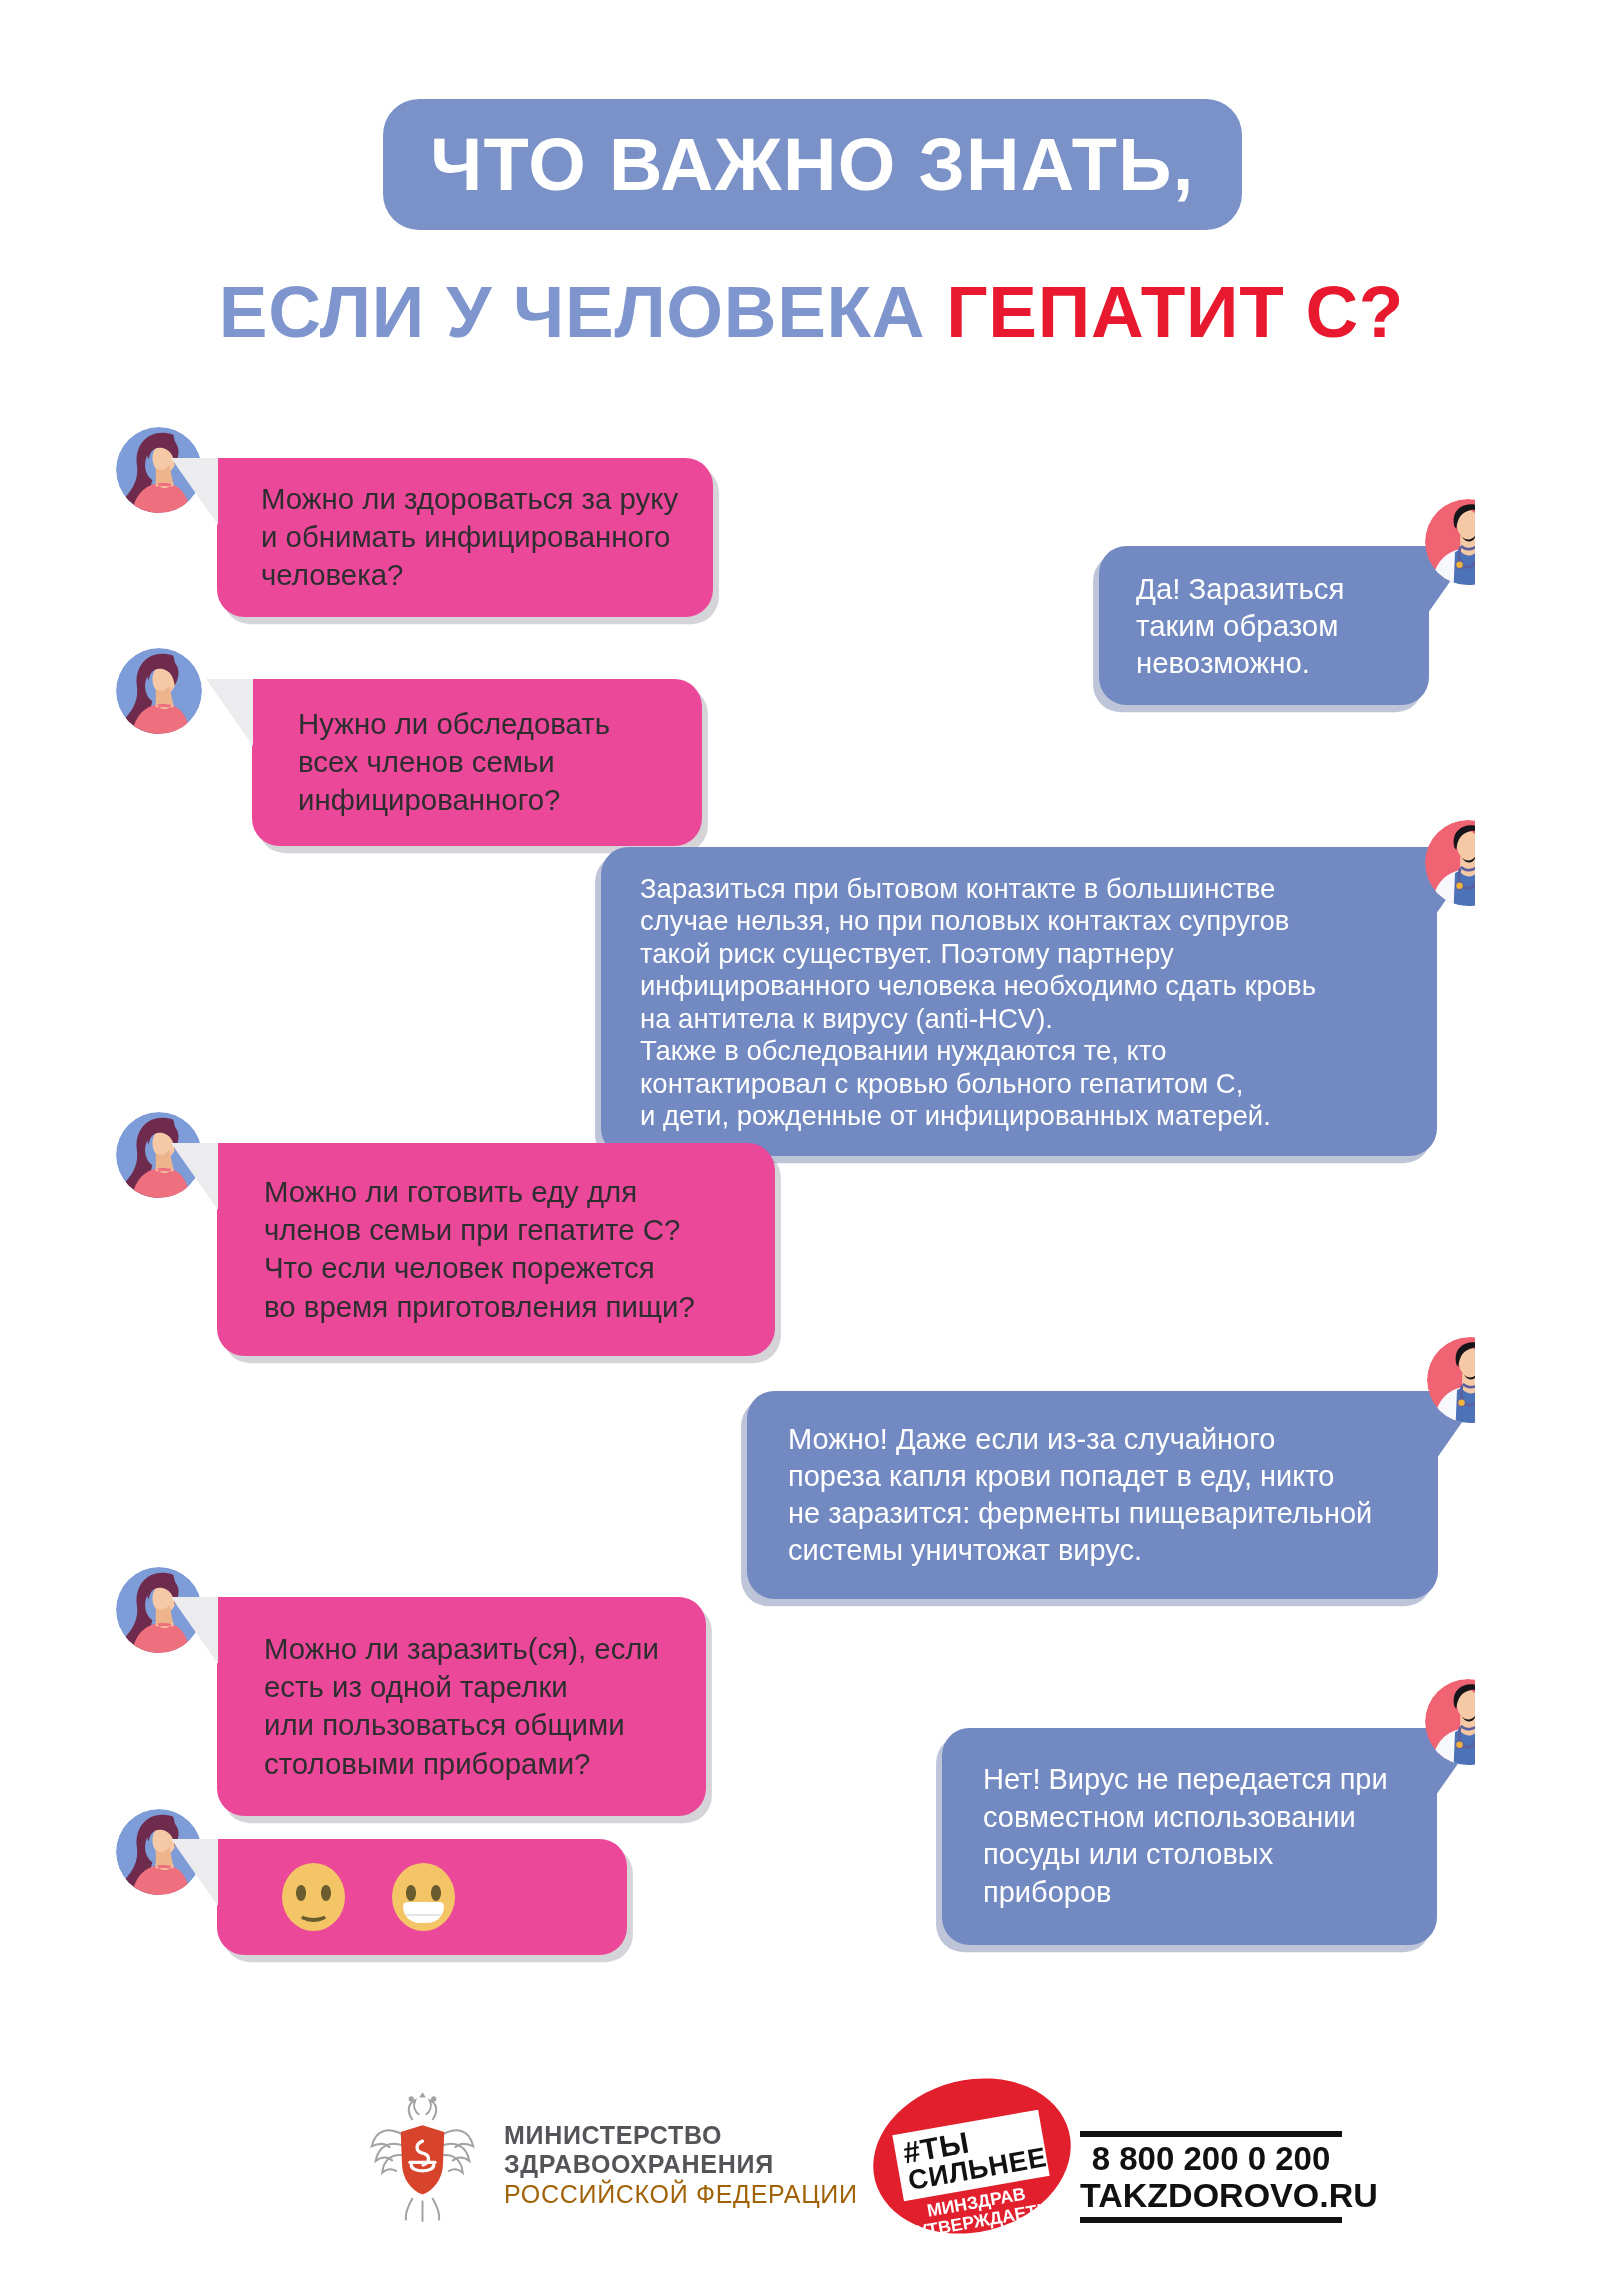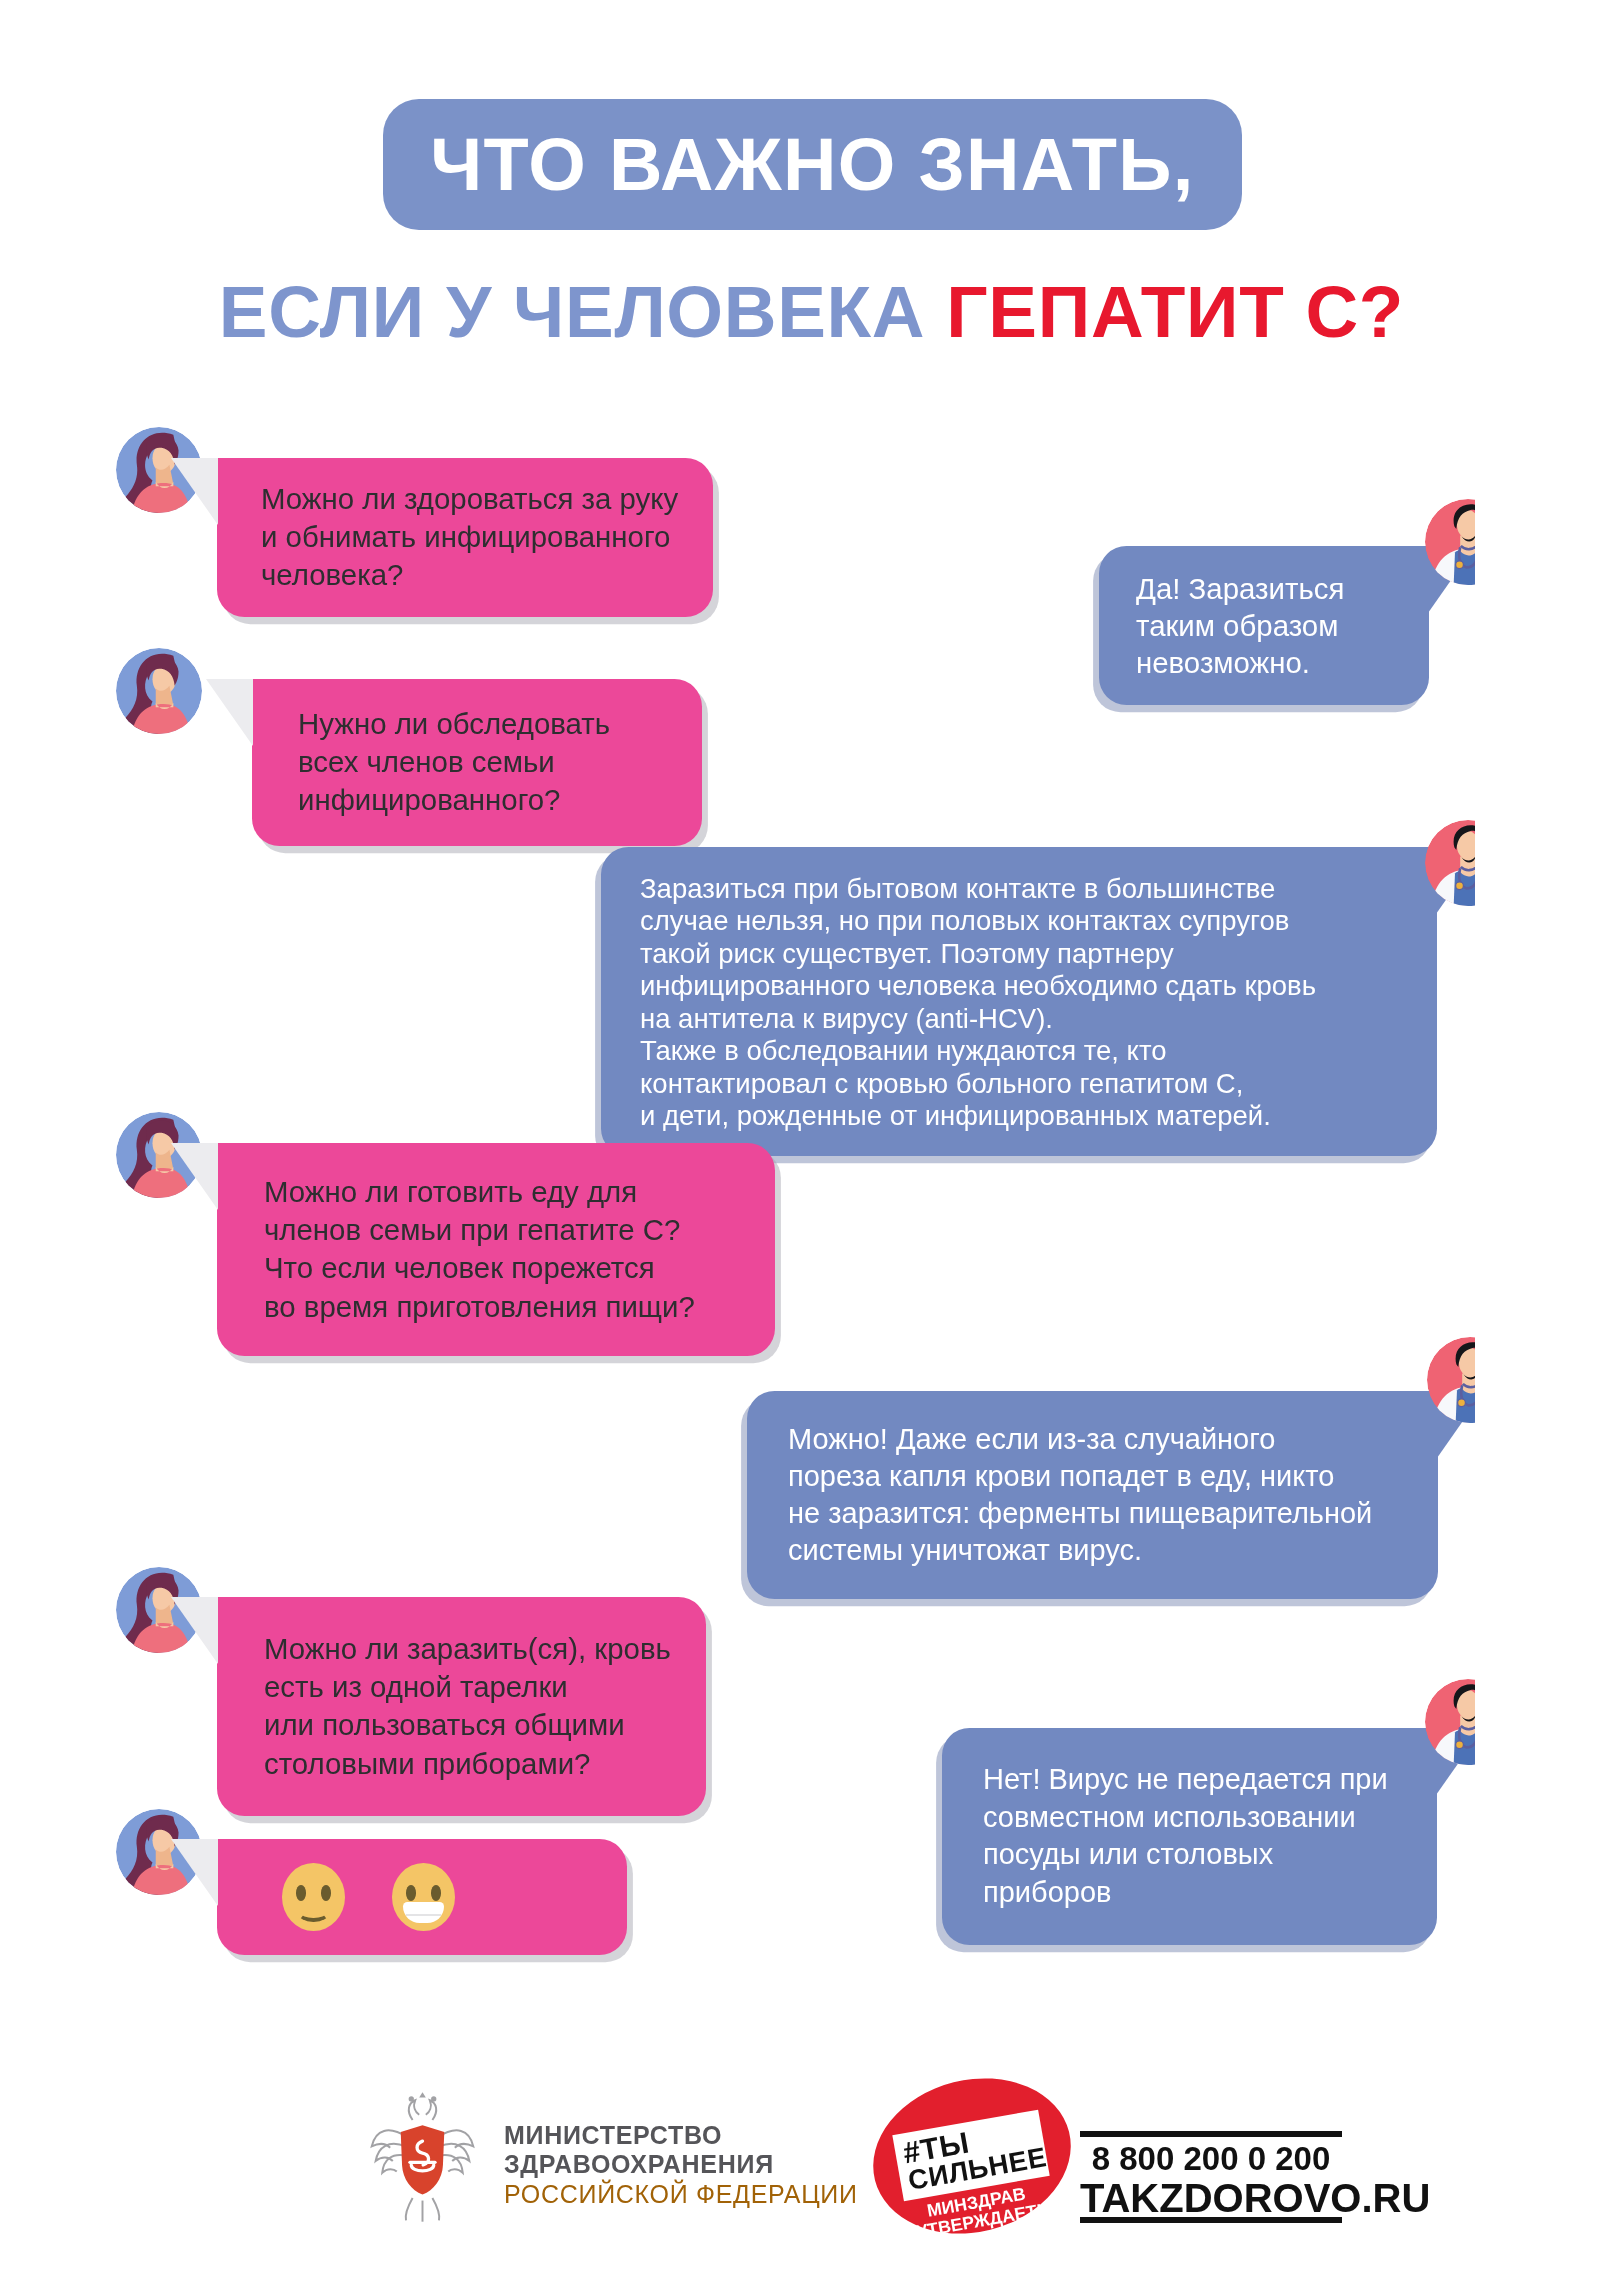--- a/index.html
+++ b/index.html
@@ -88,21 +88,21 @@
   .badge-band .h { display:block; font-size:30px; letter-spacing:0.7px; }
   .badge-band .s { display:block; font-size:27.5px; letter-spacing:0.7px; }
   .badge-claim { position:absolute; left:23.6px; top:113px; width:164px; transform:rotate(-10deg);
     color:#ffffff; font-size:17.7px; font-weight:700; line-height:1.05; text-align:center; white-space:pre-line; }
 
   .rule { position:absolute; left:1080px; width:262px; height:5.9px; background:#111111; }
   .rule-top { top:2131px; } .rule-bottom { top:2217px; }
   .phone { position:absolute; left:1080px; top:2140px; width:262px; text-align:center;
     font-size:33px; font-weight:700; color:#111111; white-space:nowrap; }
   .site  { position:absolute; left:1080px; top:2176px; width:262px; text-align:center;
-    font-size:40px; font-weight:700; color:#111111; white-space:nowrap; }
+    font-size:34px; font-weight:700; color:#111111; white-space:nowrap; }
 
   .defs { position:absolute; width:0; height:0; overflow:hidden; }
 </style>
 </head>
 <body>
 
 <div class="page">
 
   <svg class="defs">
     <defs>
@@ -190,21 +190,21 @@
 пореза капля крови попадет в еду, никто
 не заразится: ферменты пищеварительной
 системы уничтожат вирус.</div>
   <svg class="avatar av6" viewBox="0 0 132 132">
       <use href="#av-doctor"></use>
     </svg>
 
   <svg class="avatar av7" viewBox="0 0 132 132">
       <use href="#av-woman"></use>
     </svg>
-  <div class="bubble q b7">Можно ли заразить(ся), кровь
+  <div class="bubble q b7">Можно ли заразить(ся), если
 есть из одной тарелки
 или пользоваться общими
 столовыми приборами?</div>
 
   <div class="bubble a b8">Нет! Вирус не передается при
 совместном использовании
 посуды или столовых приборов</div>
   <svg class="avatar av8" viewBox="0 0 132 132">
       <use href="#av-doctor"></use>
     </svg>

